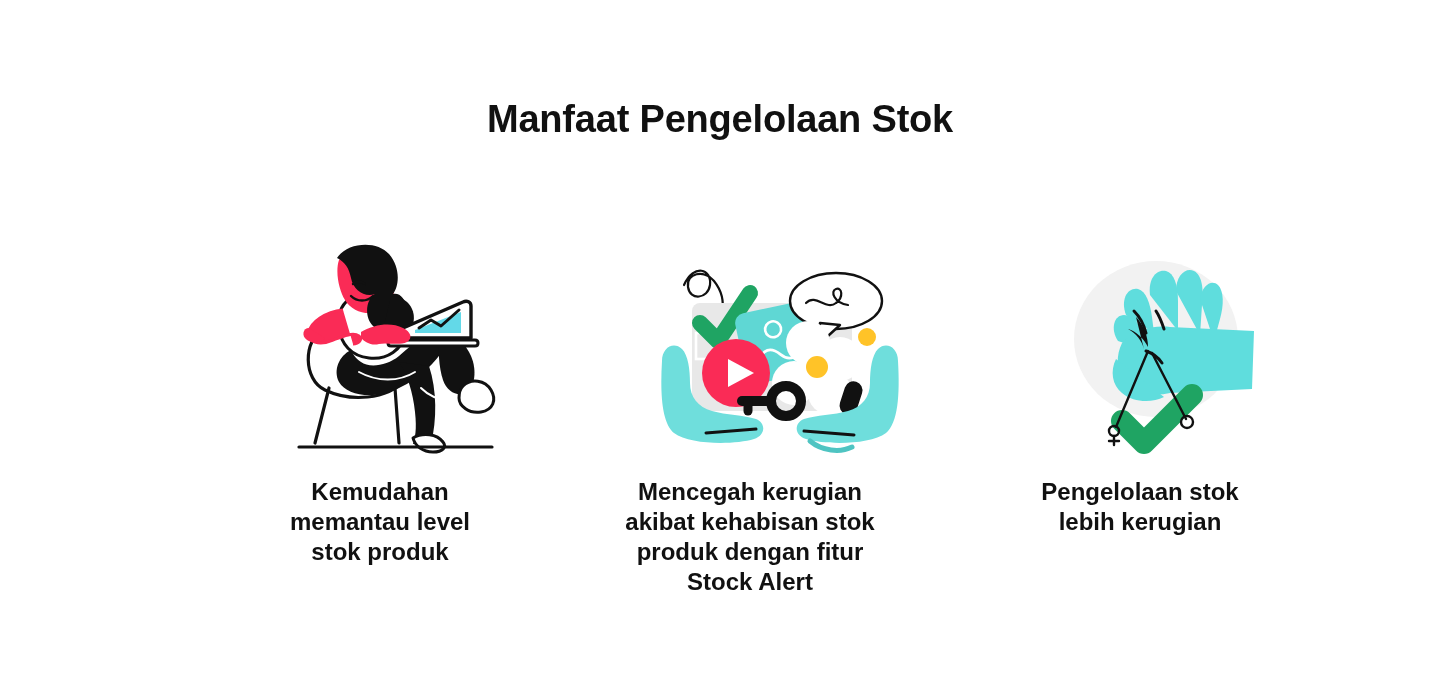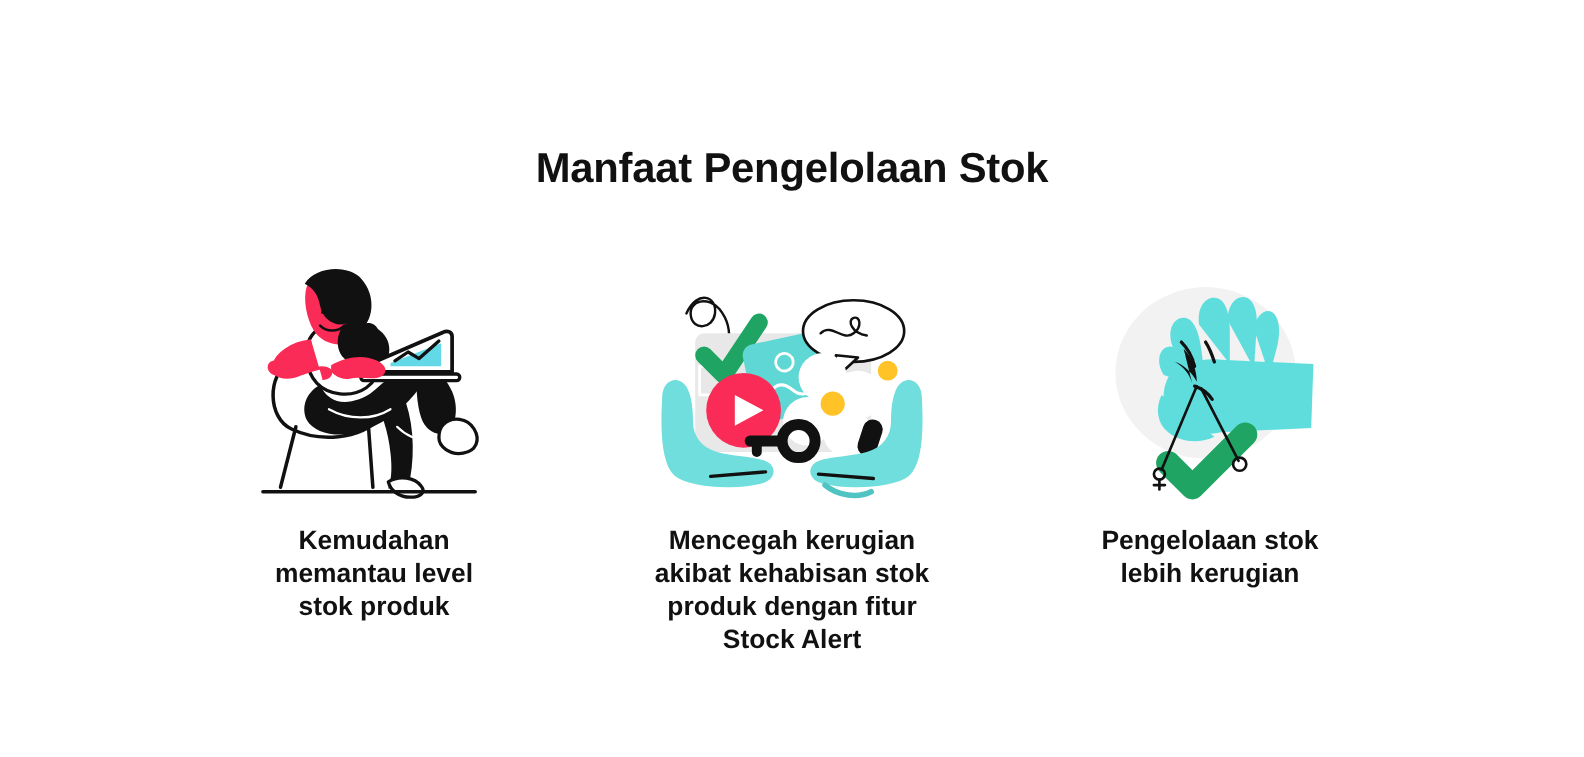--- a/index.html
+++ b/index.html
@@ -24,37 +24,36 @@
     position: absolute;
     top: 98px;
     left: 0;
     width: 1440px;
     text-align: center;
     font-size: 38px;
     font-weight: 700;
     letter-spacing: -0.2px;
     color: #111111;
     font-family: "Liberation Sans", sans-serif;
-    margin-top: 34px;
   }
   .cards {
     position: absolute;
     top: 225px;
     left: 0;
     width: 1440px;
     display: flex;
     flex-direction: row;
     align-items: flex-start;
     justify-content: center;
   }
   .card {
     width: 380px;
     display: flex;
     flex-direction: column;
-    align-items: center;
+    align-items: flex-end;
   }
   .card-art {
     width: 260px;
     height: 230px;
     display: flex;
     align-items: flex-end;
     justify-content: center;
   }
   .card-art svg {
     display: block;

